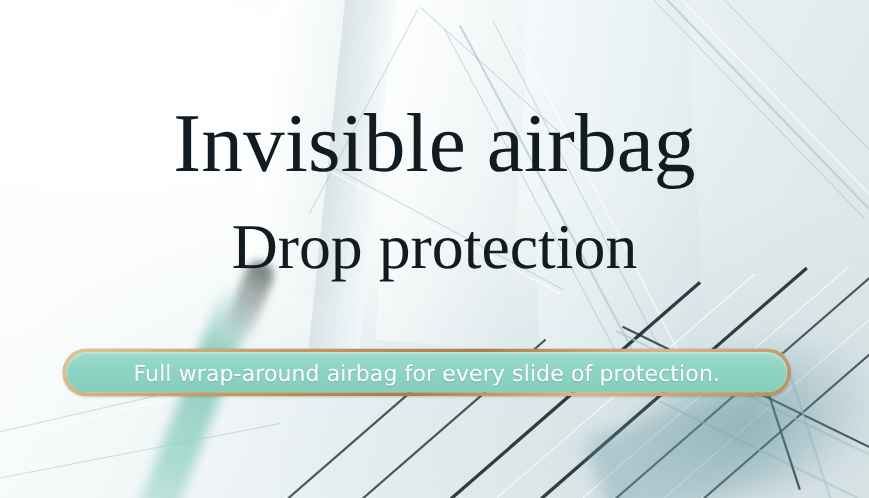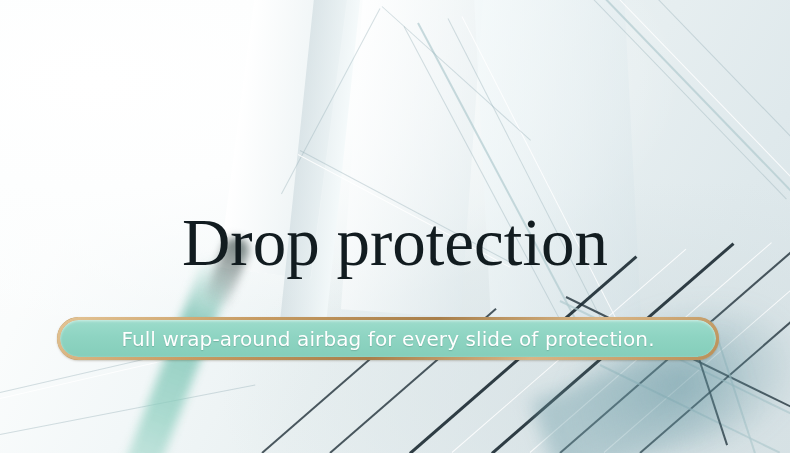--- a/index.html
+++ b/index.html
@@ -135,21 +135,21 @@
     left: 0; right: 0;
     text-align: center;
     font-family: "Liberation Serif", "DejaVu Serif", serif;
     font-weight: 400;
     color: #121c20;
     letter-spacing: 0px;
     white-space: nowrap;
     line-height: 1;
   }
   #headline-1 { top: 92px;  font-size: 76px; }
-  #headline-2 { top: 209px; font-size: 67px; }
+  #headline-2 { top: 196px; font-size: 58px; }
 
   .subtitle-wrap {
     position: absolute;
     left: 57px;
     top: 317px;
     width: 662px;
     height: 43px;
     box-sizing: border-box;
   }
   .subtitle-pill {
@@ -249,20 +249,21 @@
 
   <div class="bg-layer">
     <div class="streak"></div>
     <div class="streak-tip"></div>
     <div class="haze"></div>
     <div class="haze2"></div>
   </div>
 
   <div class="content">
 
+    <div class="headline" id="headline-1">Invisible airbag</div>
 
     <div class="headline" id="headline-2">Drop protection</div>
 
     <div class="subtitle-wrap">
       <div class="subtitle-pill">
         <span class="subtitle-text">Full wrap-around airbag for every slide of protection.</span>
       </div>
     </div>
 
   </div>

